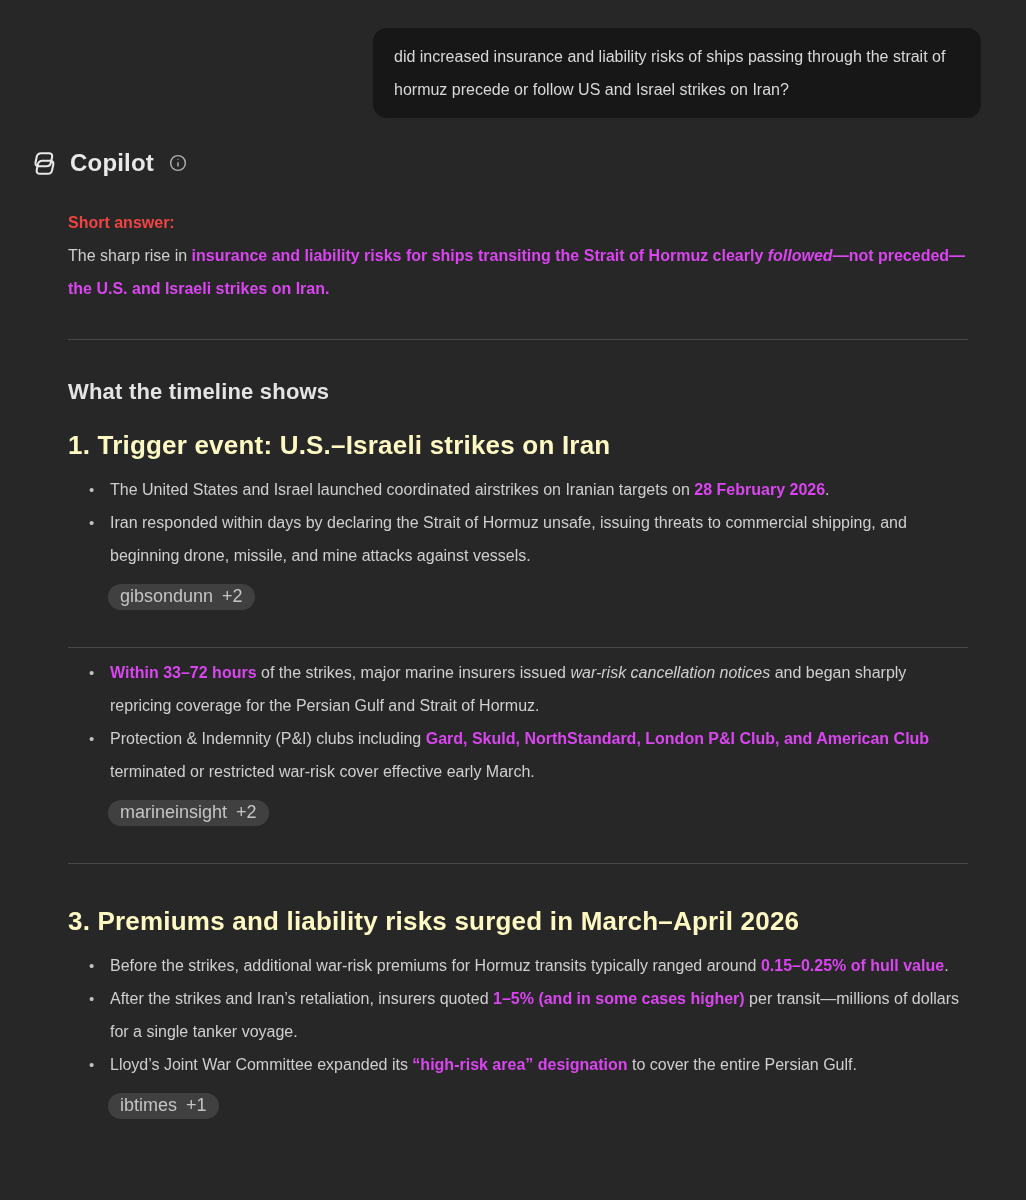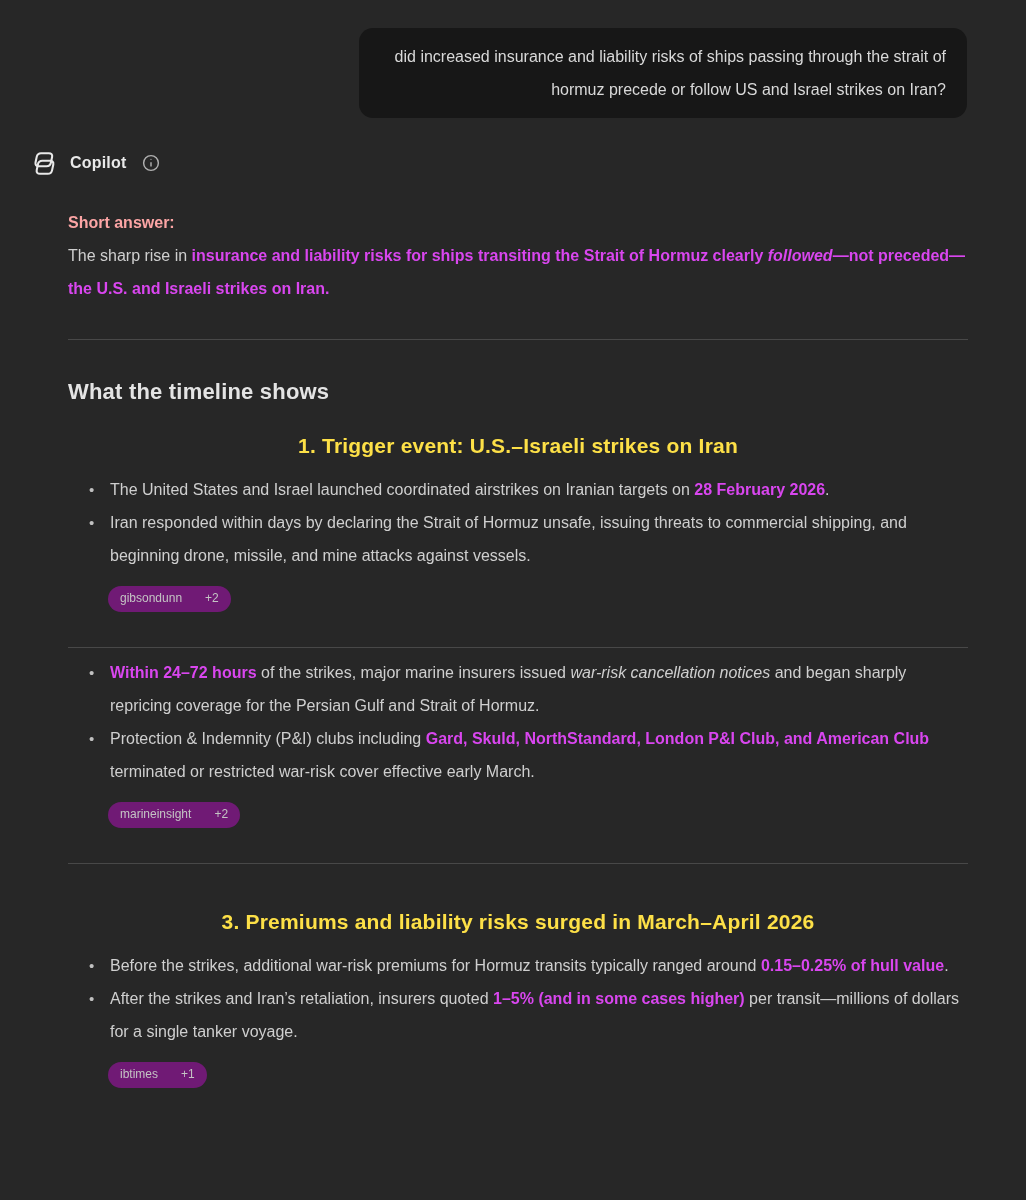--- a/index.html
+++ b/index.html
@@ -6,69 +6,69 @@
   body{
     width:1026px;height:1200px;
     background:#272727;
     font-family:"Liberation Sans", sans-serif;
     color:#cfcfcf;
     overflow:hidden;
   }
   .screen{position:relative;width:1026px;height:1200px;}
 
   
-  .user-row{display:flex;justify-content:flex-end;padding:28px 59px 0 0;text-align:right;}
+  .user-row{display:flex;justify-content:flex-end;padding:28px 45px 0 0;}
   .user-bubble{
     background:#171717;
     border-radius:14px;
     padding:12px 21px;
     max-width:566px;
     font-size:16px;
     line-height:33px;
     color:#d9d9d9;
   }
 
   
   .copilot-header{display:flex;align-items:center;gap:11px;margin:30px 0 0 30px;height:30px;}
   .copilot-logo{width:29px;height:29px;display:block;}
-  .copilot-name{font-size:16px;font-weight:700;color:#e9e9e9;letter-spacing:.2px;}
+  .copilot-name{font-size:24px;font-weight:700;color:#e9e9e9;letter-spacing:.2px;}
   .info-btn{width:18px;height:18px;display:block;margin-left:4px;cursor:pointer;}
 
   
   .answer{margin:0 58px 0 68px;font-size:16px;line-height:33px;}
-  .short-label{font-weight:700;color:#fca5a5;margin:28px 0 0;}
+  .short-label{font-weight:700;color:#ef4444;margin:28px 0 0;}
   .intro{margin:0;}
 
   hr.divider{border:0;border-top:1px solid #484848;margin:34px 0 0;}
 
   h2.timeline-heading{
     font-size:22px;font-weight:700;color:#e4e4e4;
     margin:36px 0 0;line-height:32px;letter-spacing:.2px;
   }
   h3.section-title{
-    font-size:21px;font-weight:700;color:#fde047;
-    margin:44px 0 14px;line-height:27px;letter-spacing:.2px;text-align:center;
+    font-size:26px;font-weight:700;color:#fef9c3;
+    margin:44px 0 14px;line-height:27px;letter-spacing:.2px;
   }
   h3.section-title.first{margin-top:24px;}
 
   ul.bullets{list-style:none;margin:8px;padding:0;}
   ul.bullets li{position:relative;padding-left:34px;line-height:33px;}
   ul.bullets li::before{
     content:"•";
     position:absolute;left:13px;top:0;
     color:#c0c0c0;font-size:15px;
   }
 
   .badge{
-    display:inline-flex;align-items:center;gap:23px;
-    background:#701a75;color:#c4c4c4;
+    display:inline-flex;align-items:center;gap:9px;
+    background:#404040;color:#c4c4c4;
     border-radius:13px;
     padding:4px 12px 6px;
     margin:4px 0 0 40px;
-    font-size:12px;line-height:16px;
+    font-size:18px;line-height:16px;
     cursor:pointer;
   }
 
   .seg-b{font-weight:700;color:#d946ef;}
   .seg-i{font-style:italic;}
 </style>
 </head>
 <body>
 
 <div class="screen">
@@ -110,36 +110,37 @@
       <span class="badge">
         <span>gibsondunn</span>
         <span>+2</span>
       </span>
     </section>
 
     <hr class="divider">
 
     <section>
       <ul class="bullets">
-        <li><span class="seg-b">Within 24–72 hours</span><span> of the strikes, major marine insurers issued </span><span class="seg-i">war-risk cancellation notices</span><span> and began sharply repricing coverage for the Persian Gulf and Strait of Hormuz.</span></li>
+        <li><span class="seg-b">Within 33–72 hours</span><span> of the strikes, major marine insurers issued </span><span class="seg-i">war-risk cancellation notices</span><span> and began sharply repricing coverage for the Persian Gulf and Strait of Hormuz.</span></li>
         <li><span>Protection &amp; Indemnity (P&amp;I) clubs including </span><span class="seg-b">Gard, Skuld, NorthStandard, London P&amp;I Club, and American Club</span><span> terminated or restricted war-risk cover effective early March.</span></li>
       </ul>
       <span class="badge">
         <span>marineinsight</span>
         <span>+2</span>
       </span>
     </section>
 
     <hr class="divider">
 
     <section>
       <h3 class="section-title"><span>3. Premiums and liability risks surged in March–April 2026</span></h3>
       <ul class="bullets">
         <li><span>Before the strikes, additional war-risk premiums for Hormuz transits typically ranged around </span><span class="seg-b">0.15–0.25% of hull value</span><span>.</span></li>
         <li><span>After the strikes and Iran’s retaliation, insurers quoted </span><span class="seg-b">1–5% (and in some cases higher)</span><span> per transit—millions of dollars for a single tanker voyage.</span></li>
+        <li><span>Lloyd’s Joint War Committee expanded its </span><span class="seg-b">“high-risk area” designation</span><span> to cover the entire Persian Gulf.</span></li>
       </ul>
       <span class="badge">
         <span>ibtimes</span>
         <span>+1</span>
       </span>
     </section>
 
   </div>
 </div>
 

